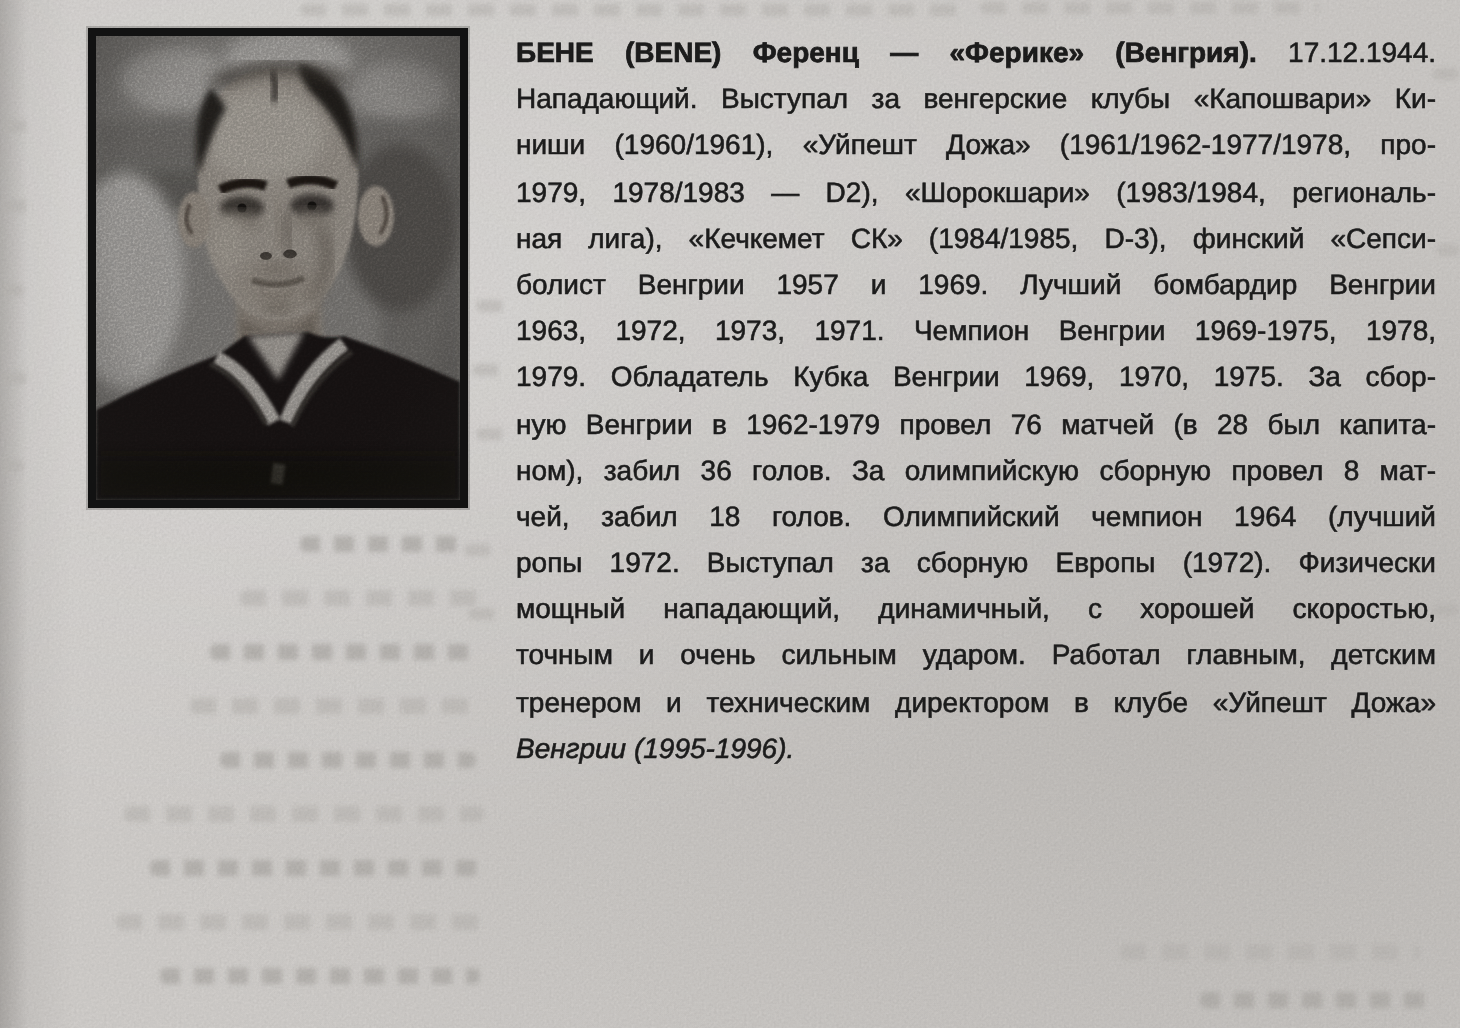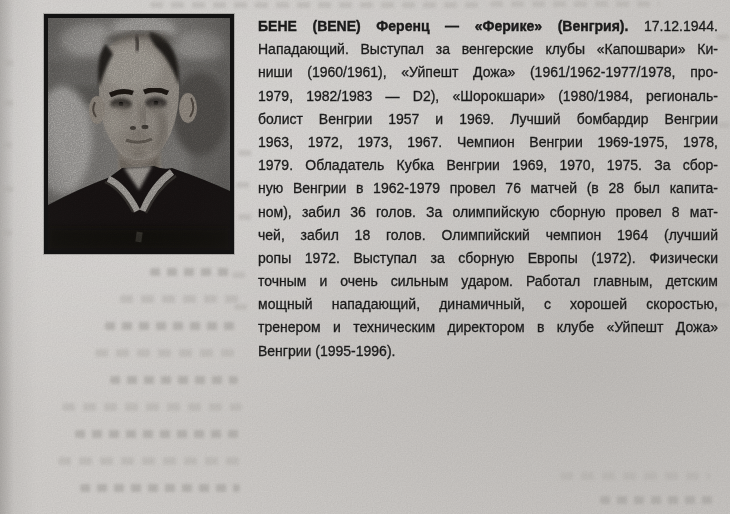--- a/index.html
+++ b/index.html
@@ -40,21 +40,21 @@
   .entry {
     position: absolute; left: 258px; top: 15px; width: 460px;
     color: #1e1e1e;
     font-size: 14px; line-height: 23.2px;
     -webkit-text-stroke: 0.3px #1e1e1e;
   }
   .tl {
     height: 23.2px; white-space: nowrap;
     text-align: justify; text-align-last: justify;
   }
-  .tl.last { text-align-last: left; }
+  .tl.last { text-align-last: left; font-style: italic; }
   .tl-bold { font-weight: 700; -webkit-text-stroke: 0.35px #151515; }
   .grain { position: absolute; inset: 0; pointer-events: none; }
 </style>
 </head>
 <body>
 
 <div class="paper"></div>
 <div class="gutter-shadow"></div>
 
 <div>
@@ -169,30 +169,31 @@
   </svg>
 </div>
 
 <div class="entry">
   <div class="tl">
     <span class="tl-bold">БЕНЕ (BENE) Ференц — «Ферике» (Венгрия).</span>
     <span>17.12.1944.</span>
   </div>
   <div class="tl">Нападающий. Выступал за венгерские клубы «Капошвари» Ки-</div>
   <div class="tl">ниши (1960/1961), «Уйпешт Дожа» (1961/1962-1977/1978, про-</div>
-  <div class="tl">1979, 1982/1983 — D2), «Шорокшари» (1980/1984, региональ-</div>
+  <div class="tl">1979, 1978/1983 — D2), «Шорокшари» (1983/1984, региональ-</div>
+  <div class="tl">ная лига), «Кечкемет СК» (1984/1985, D-3), финский «Сепси-</div>
   <div class="tl">болист Венгрии 1957 и 1969. Лучший бомбардир Венгрии</div>
-  <div class="tl">1963, 1972, 1973, 1967. Чемпион Венгрии 1969-1975, 1978,</div>
+  <div class="tl">1963, 1972, 1973, 1971. Чемпион Венгрии 1969-1975, 1978,</div>
   <div class="tl">1979. Обладатель Кубка Венгрии 1969, 1970, 1975. За сбор-</div>
   <div class="tl">ную Венгрии в 1962-1979 провел 76 матчей (в 28 был капита-</div>
   <div class="tl">ном), забил 36 голов. За олимпийскую сборную провел 8 мат-</div>
   <div class="tl">чей, забил 18 голов. Олимпийский чемпион 1964 (лучший</div>
   <div class="tl">ропы 1972. Выступал за сборную Европы (1972). Физически</div>
+  <div class="tl">мощный нападающий, динамичный, с хорошей скоростью,</div>
   <div class="tl">точным и очень сильным ударом. Работал главным, детским</div>
-  <div class="tl">мощный нападающий, динамичный, с хорошей скоростью,</div>
   <div class="tl">тренером и техническим директором в клубе «Уйпешт Дожа»</div>
   <div class="tl last">Венгрии (1995-1996).</div>
 </div>
 
 <svg class="grain" viewBox="0 0 730 514" preserveAspectRatio="none" aria-hidden="true">
   <defs>
     <filter id="pgrain">
         <feTurbulence type="fractalNoise" baseFrequency="0.8" numOctaves="2" result="n"></feTurbulence>
         <feColorMatrix in="n" type="matrix" values="0 0 0 0 0  0 0 0 0 0  0 0 0 0 0  0.5 0.5 0.5 0 0"></feColorMatrix>
       </filter>

